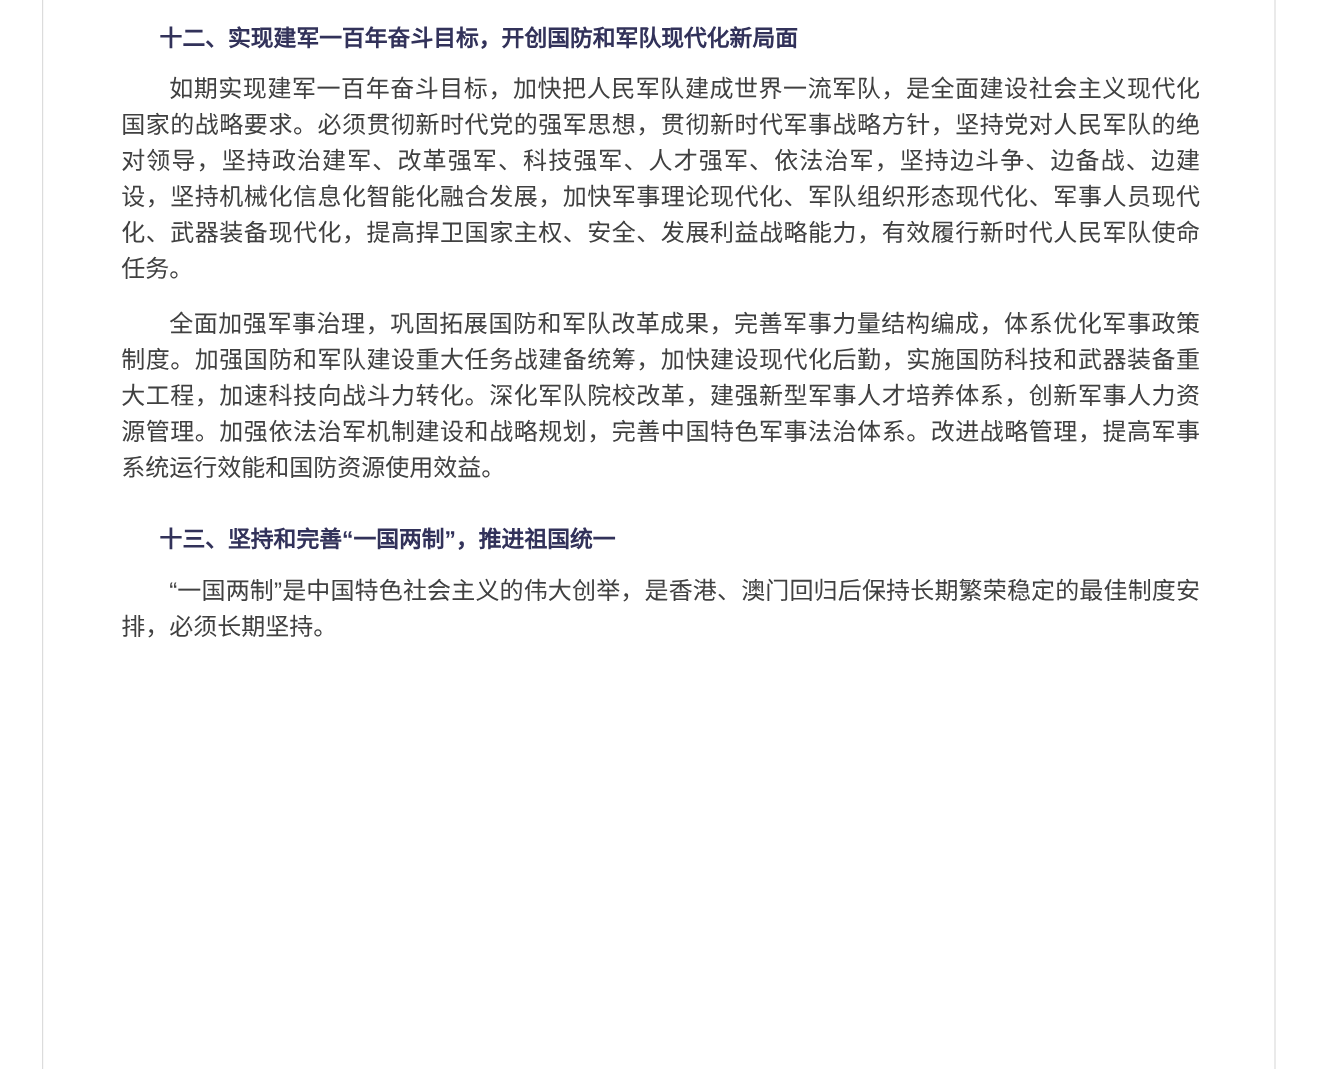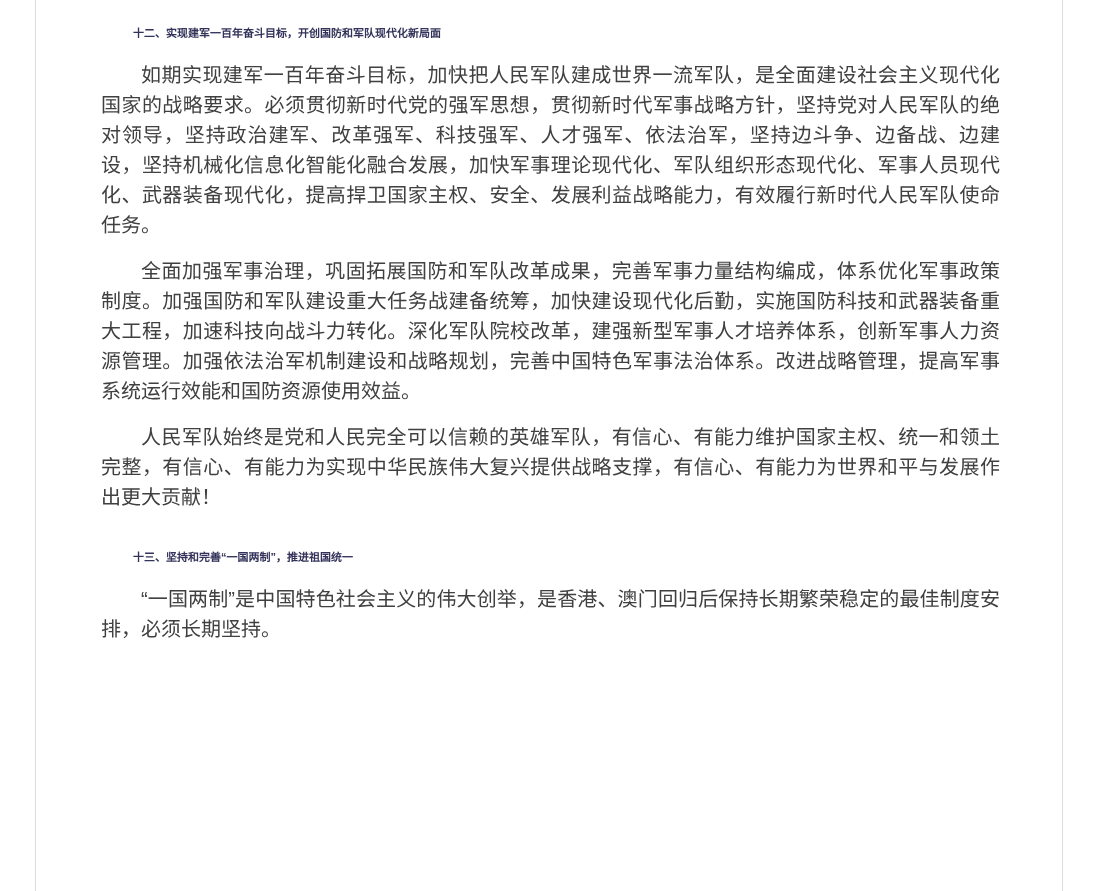--- a/index.html
+++ b/index.html
@@ -17,21 +17,21 @@
     box-sizing: border-box;
     margin-left: 35px;
     width: 1028px;
     min-height: 891px;
     border-left: 1px solid #dcdcdc;
     border-right: 1px solid #dcdcdc;
     padding: 20px 62px 0 65px;
     background: #ffffff;
   }
   .section-heading {
-    font-size: 11px;
+    font-size: 19px;
     font-weight: bold;
     color: #32325a;
     line-height: 26px;
     margin: 0 0 14px 0;
     text-indent: 32px;
   }
   .section-heading.second {
     margin-top: 32px;
   }
   .body-paragraph {
@@ -51,21 +51,20 @@
   <section>
     <h2 class="section-heading">十二、实现建军一百年奋斗目标，开创国防和军队现代化新局面</h2>
 
     <p class="body-paragraph">如期实现建军一百年奋斗目标，加快把人民军队建成世界一流军队，是全面建设社会主义现代化国家的战略要求。必须贯彻新时代党的强军思想，贯彻新时代军事战略方针，坚持党对人民军队的绝对领导，坚持政治建军、改革强军、科技强军、人才强军、依法治军，坚持边斗争、边备战、边建设，坚持机械化信息化智能化融合发展，加快军事理论现代化、军队组织形态现代化、军事人员现代化、武器装备现代化，提高捍卫国家主权、安全、发展利益战略能力，有效履行新时代人民军队使命任务。</p>
 
 
 
     <p class="body-paragraph">全面加强军事治理，巩固拓展国防和军队改革成果，完善军事力量结构编成，体系优化军事政策制度。加强国防和军队建设重大任务战建备统筹，加快建设现代化后勤，实施国防科技和武器装备重大工程，加速科技向战斗力转化。深化军队院校改革，建强新型军事人才培养体系，创新军事人力资源管理。加强依法治军机制建设和战略规划，完善中国特色军事法治体系。改进战略管理，提高军事系统运行效能和国防资源使用效益。</p>
 
 
-    <p class="body-paragraph">人民军队始终是党和人民完全可以信赖的英雄军队，有信心、有能力维护国家主权、统一和领土完整，有信心、有能力为实现中华民族伟大复兴提供战略支撑，有信心、有能力为世界和平与发展作出更大贡献！</p>
   </section>
 
   <section>
     <h2 class="section-heading second">十三、坚持和完善“一国两制”，推进祖国统一</h2>
 
     <p class="body-paragraph">“一国两制”是中国特色社会主义的伟大创举，是香港、澳门回归后保持长期繁荣稳定的最佳制度安排，必须长期坚持。</p>
   </section>
 
 </div>
 

